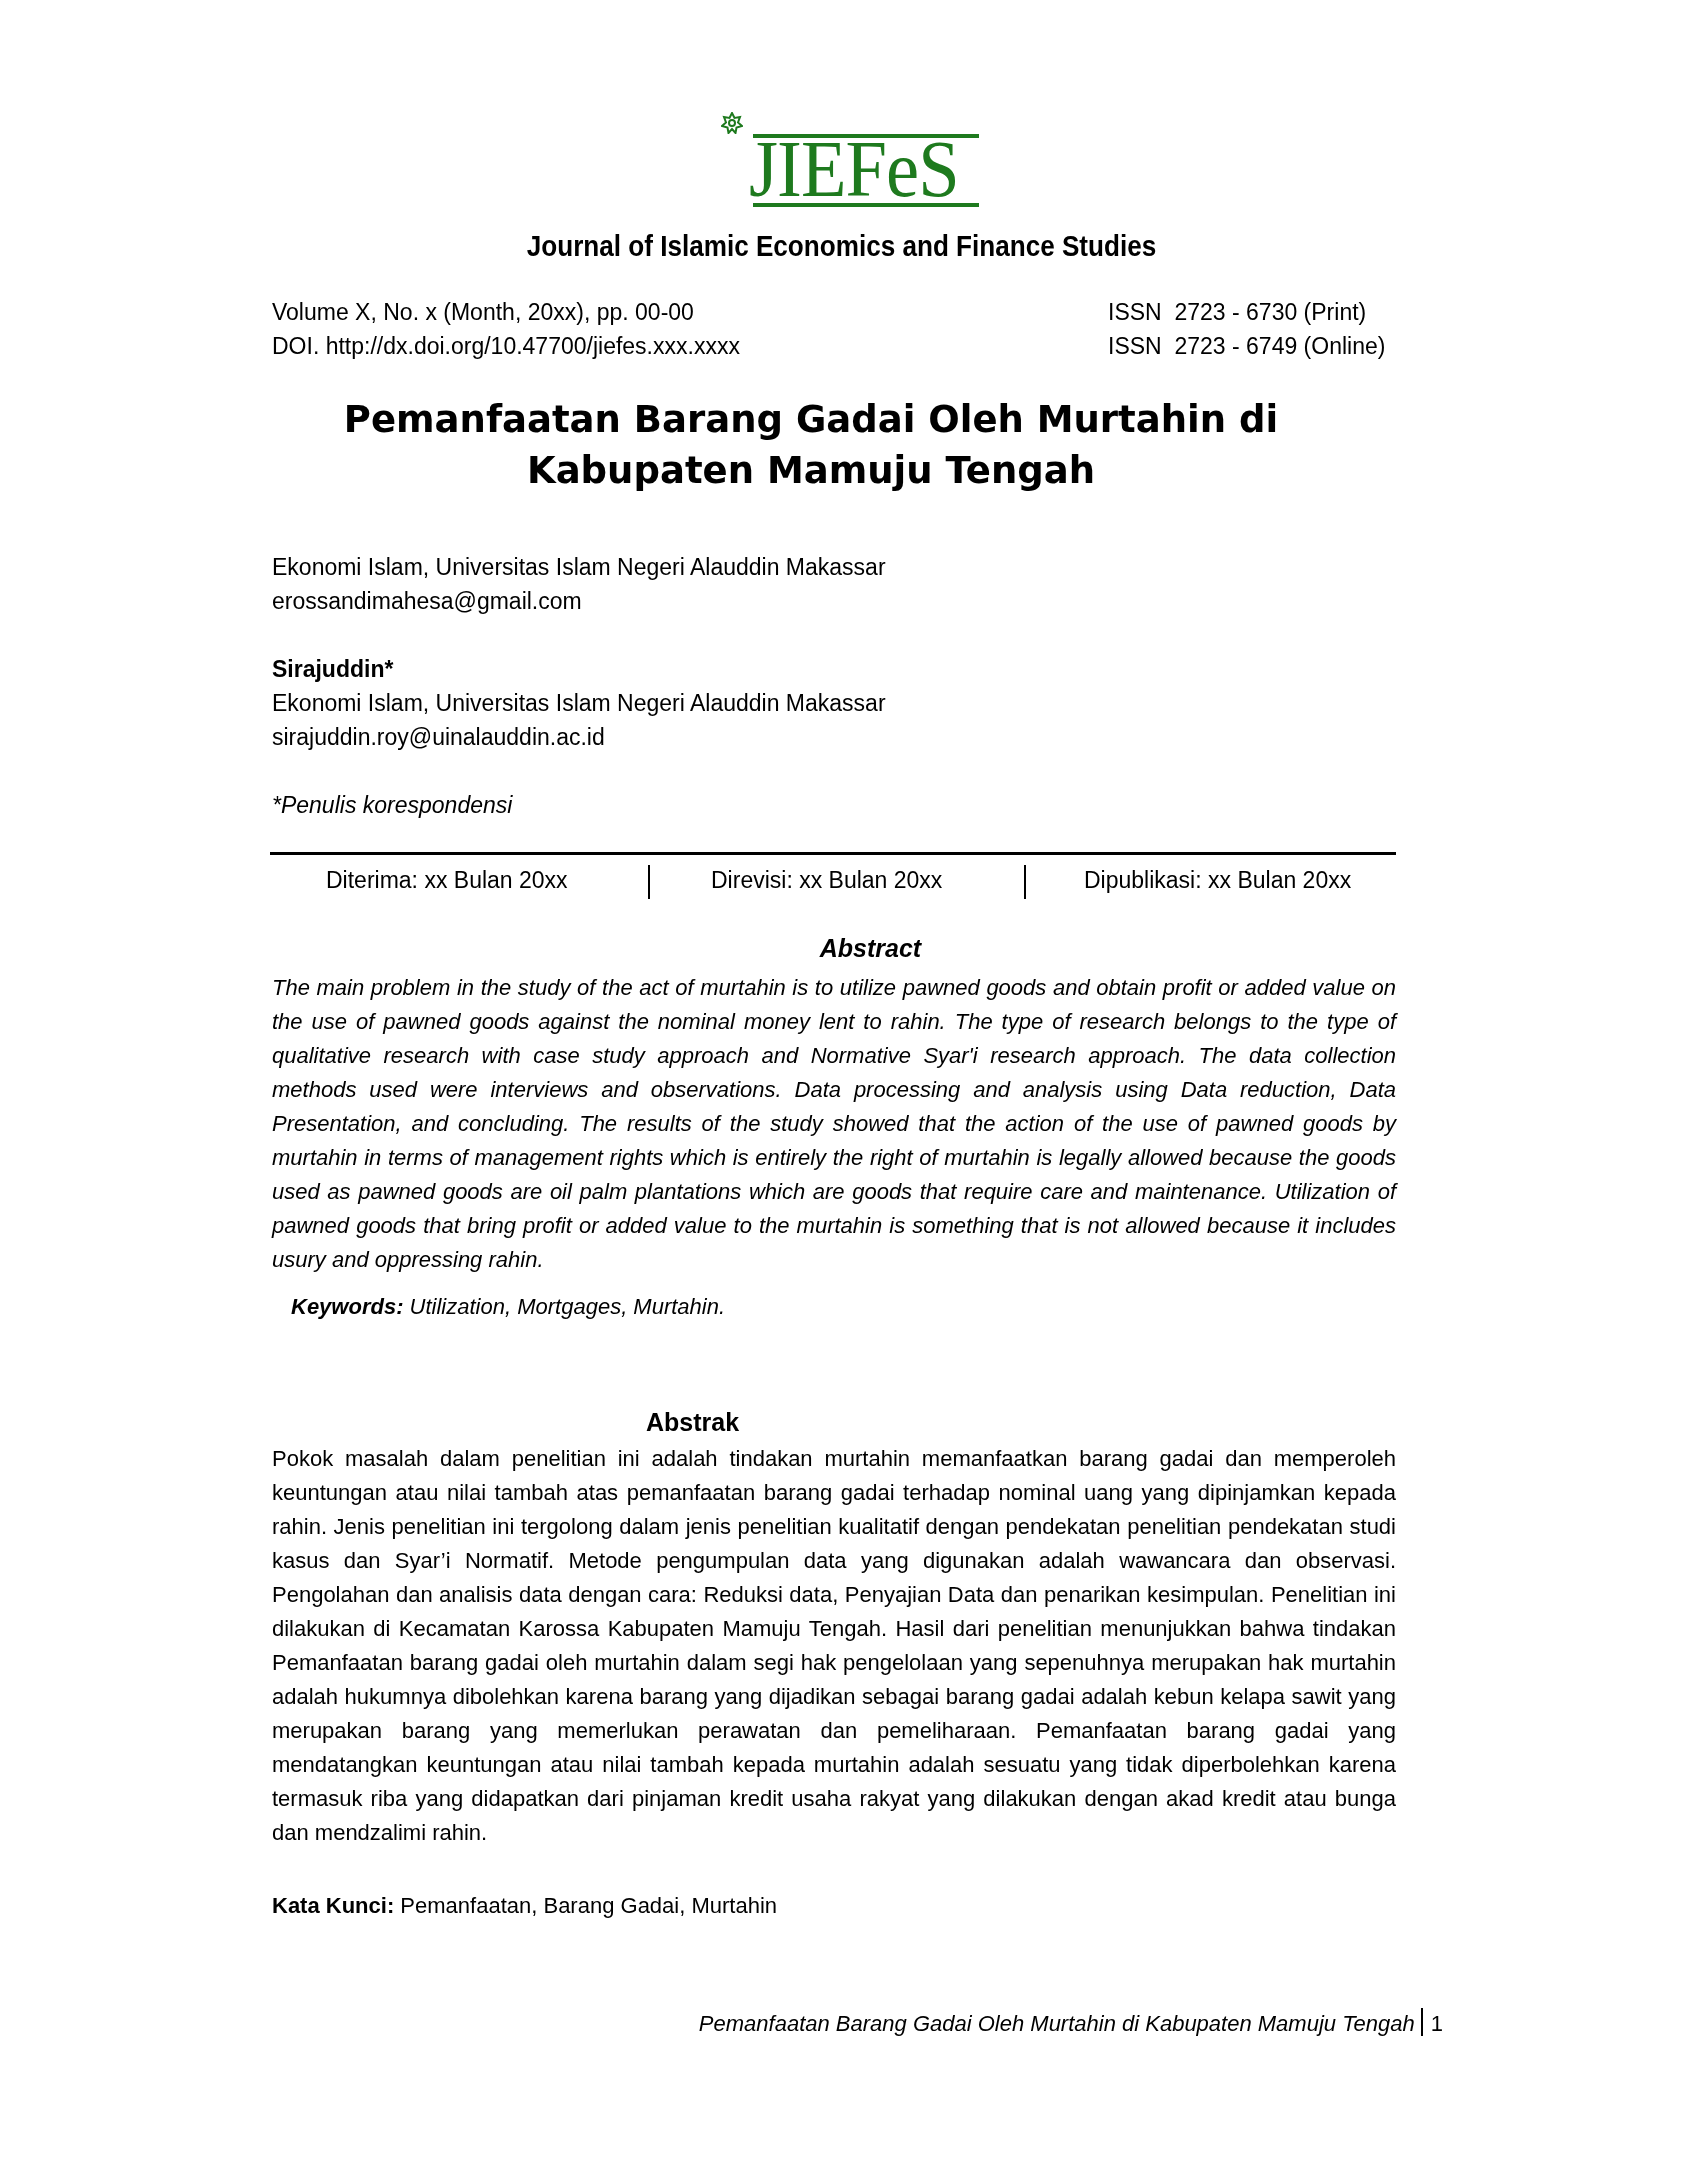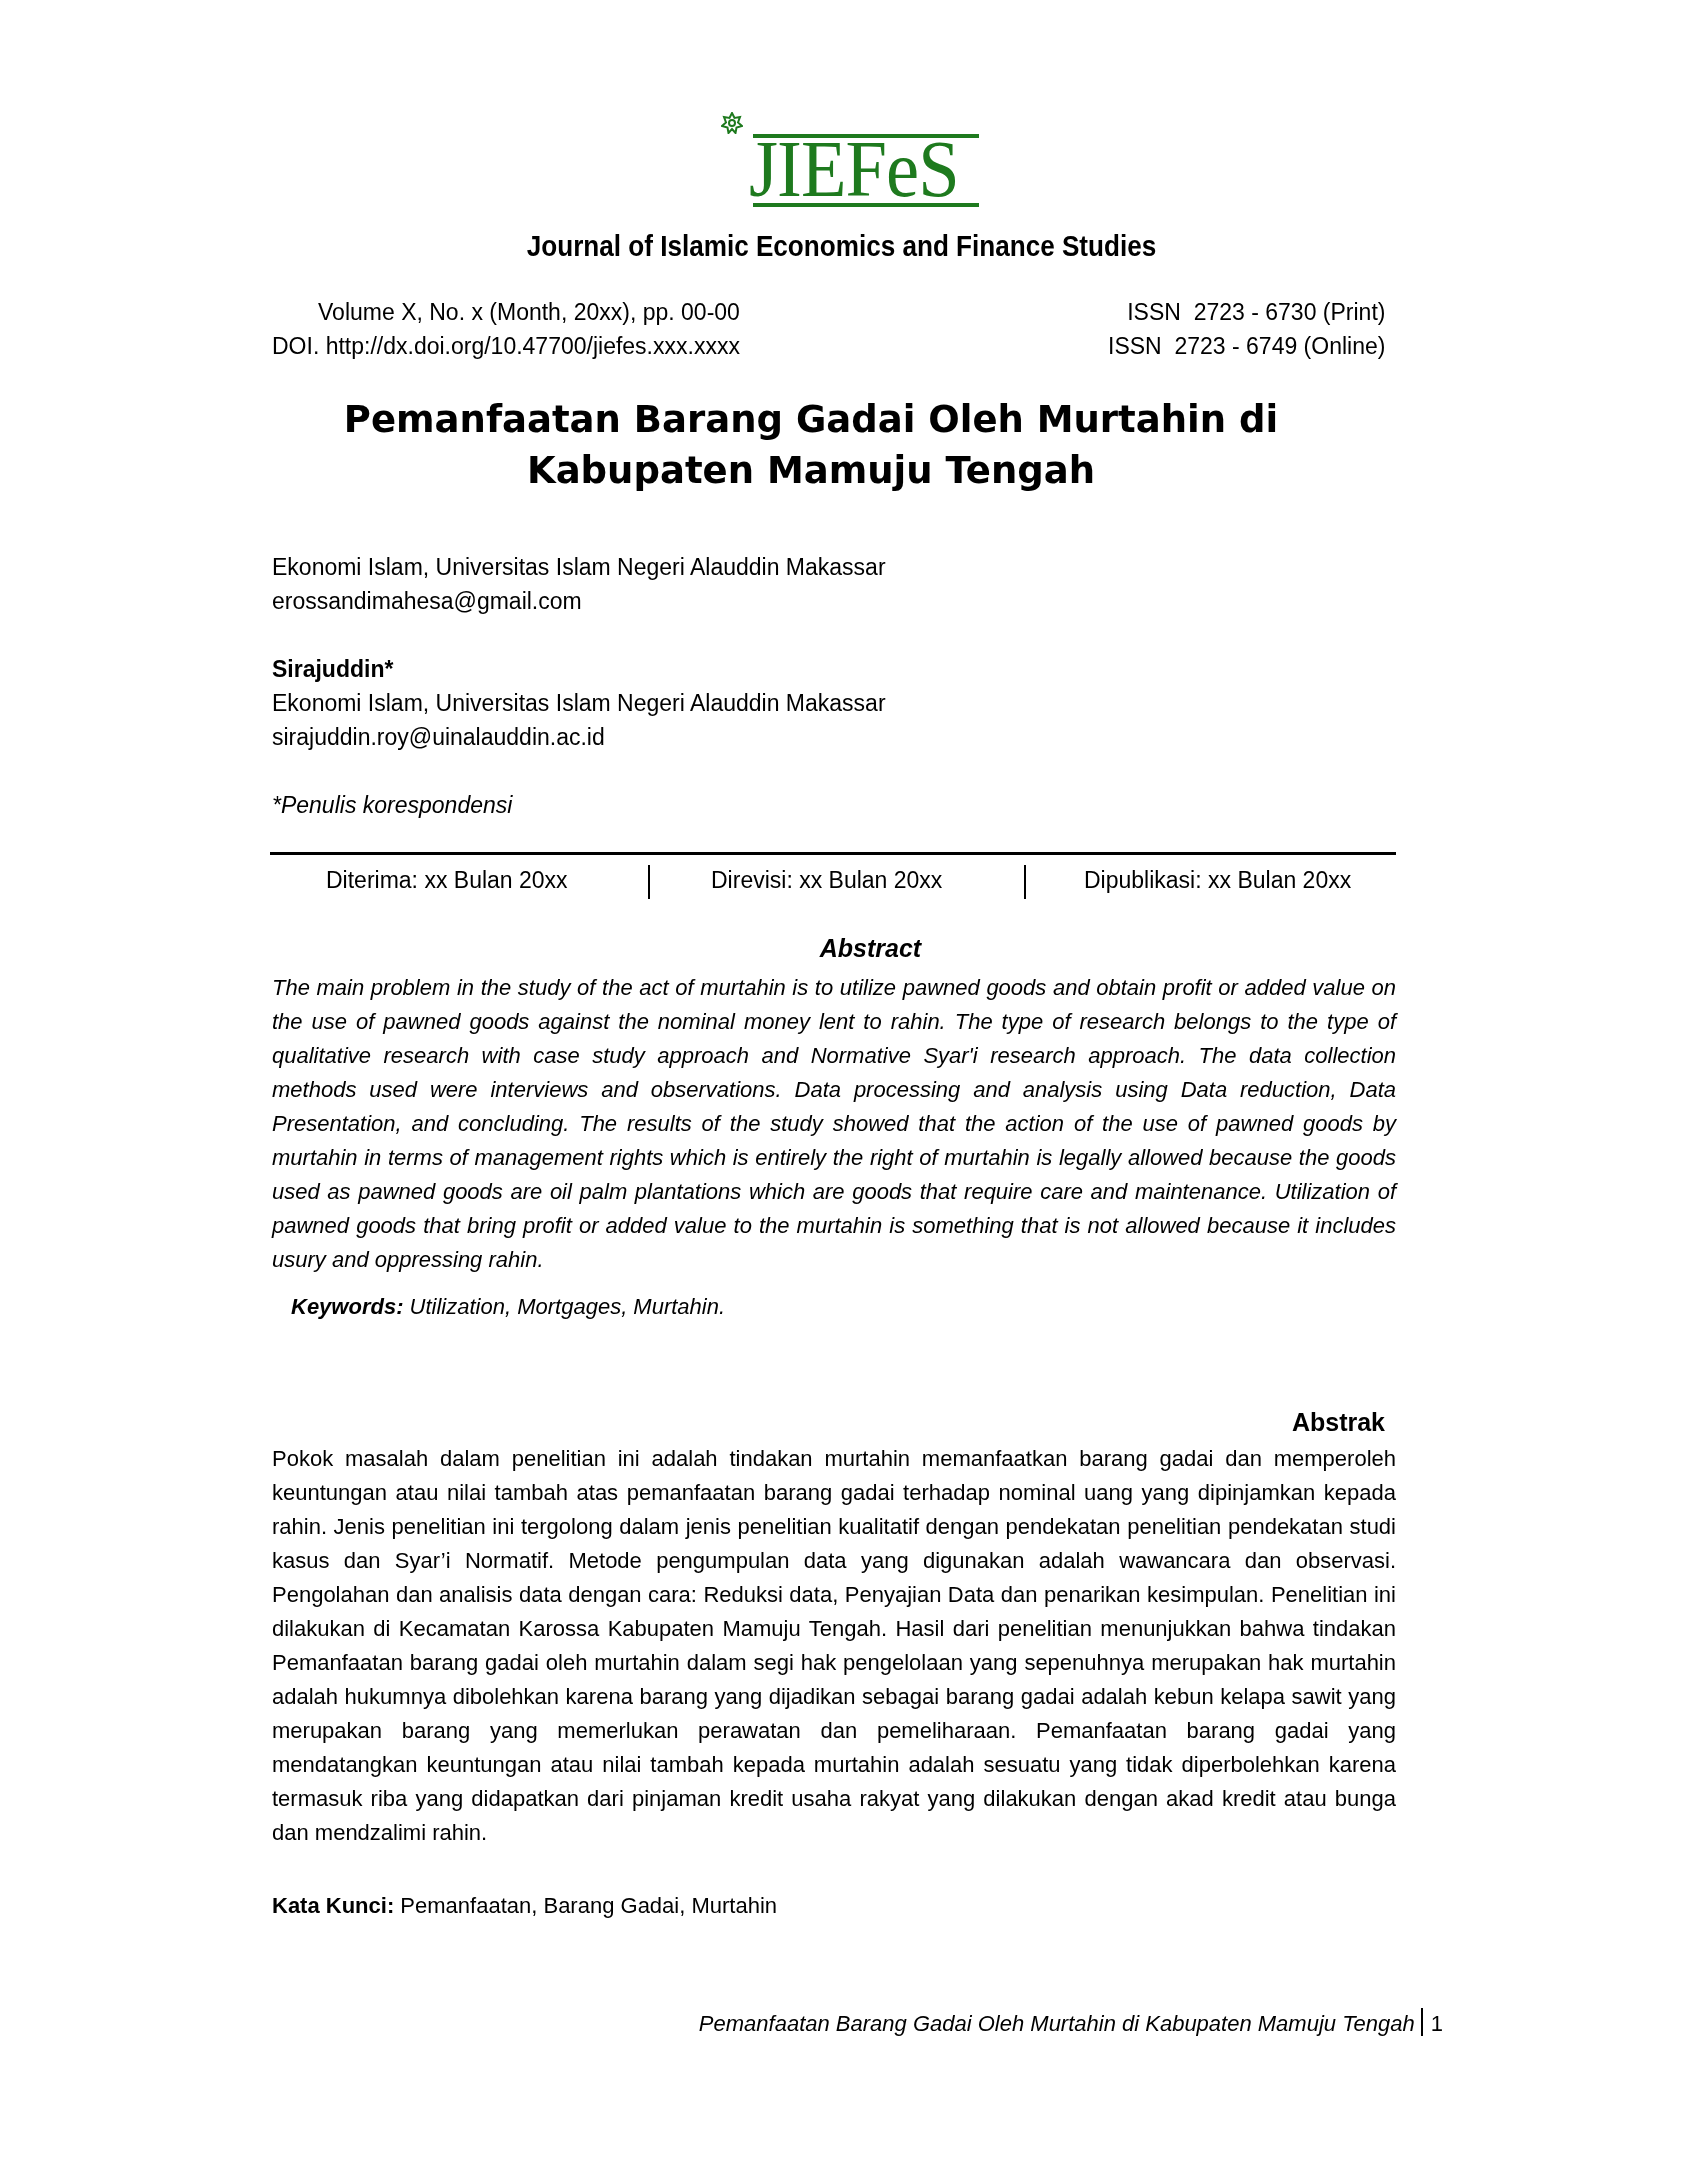--- a/index.html
+++ b/index.html
@@ -21,21 +21,21 @@
   }
 
   .journal-title {
     position: absolute; left: 0; width: 1683px; top: 230px; text-align: center;
     font-family: "Liberation Sans", sans-serif; font-weight: bold; font-size: 29px;
     transform: scaleX(0.9); transform-origin: center;
   }
 
   .meta-left { position: absolute; left: 272px; top: 295px; font-size: 23px; line-height: 34px; }
   .meta-right { position: absolute; left: 1108px; top: 295px; font-size: 23px; line-height: 34px; }
-  .meta-line { white-space: pre; text-align: right; }
+  .meta-line { white-space: pre; }
 
   .paper-title {
     position: absolute; left: 0; width: 1622px; top: 394px; text-align: center;
     font-family: "DejaVu Sans", sans-serif; font-weight: bold; font-size: 37px; line-height: 51px;
   }
 
   .authors { position: absolute; left: 272px; top: 550px; font-size: 23px; line-height: 34px; }
   .author { margin-bottom: 34px; }
   .author-name { font-weight: bold; }
   .corr-note { font-style: italic; }
@@ -53,21 +53,21 @@
   }
   .abstract-body {
     position: absolute; left: 272px; top: 971px; width: 1124px;
     font-style: italic; font-size: 22px; line-height: 34px; text-align: justify;
   }
   .keywords { position: absolute; left: 272px; top: 1294px; font-size: 22px; margin-left: 19px; }
   .keywords-label { font-weight: bold; font-style: italic; }
   .keywords-value { font-style: italic; }
 
   .abstrak-heading {
-    position: absolute; left: 0; width: 1385px; top: 1408px; text-align: right;
+    position: absolute; left: 0; width: 1385px; top: 1408px; text-align: center;
     font-weight: bold; font-size: 25px;
   }
   .abstrak-body {
     position: absolute; left: 272px; top: 1442px; width: 1124px;
     font-size: 22px; line-height: 34px; text-align: justify;
   }
   .kata-kunci { position: absolute; left: 272px; top: 1893px; font-size: 22px; }
   .kata-kunci-label { font-weight: bold; }
 
   .footer {

